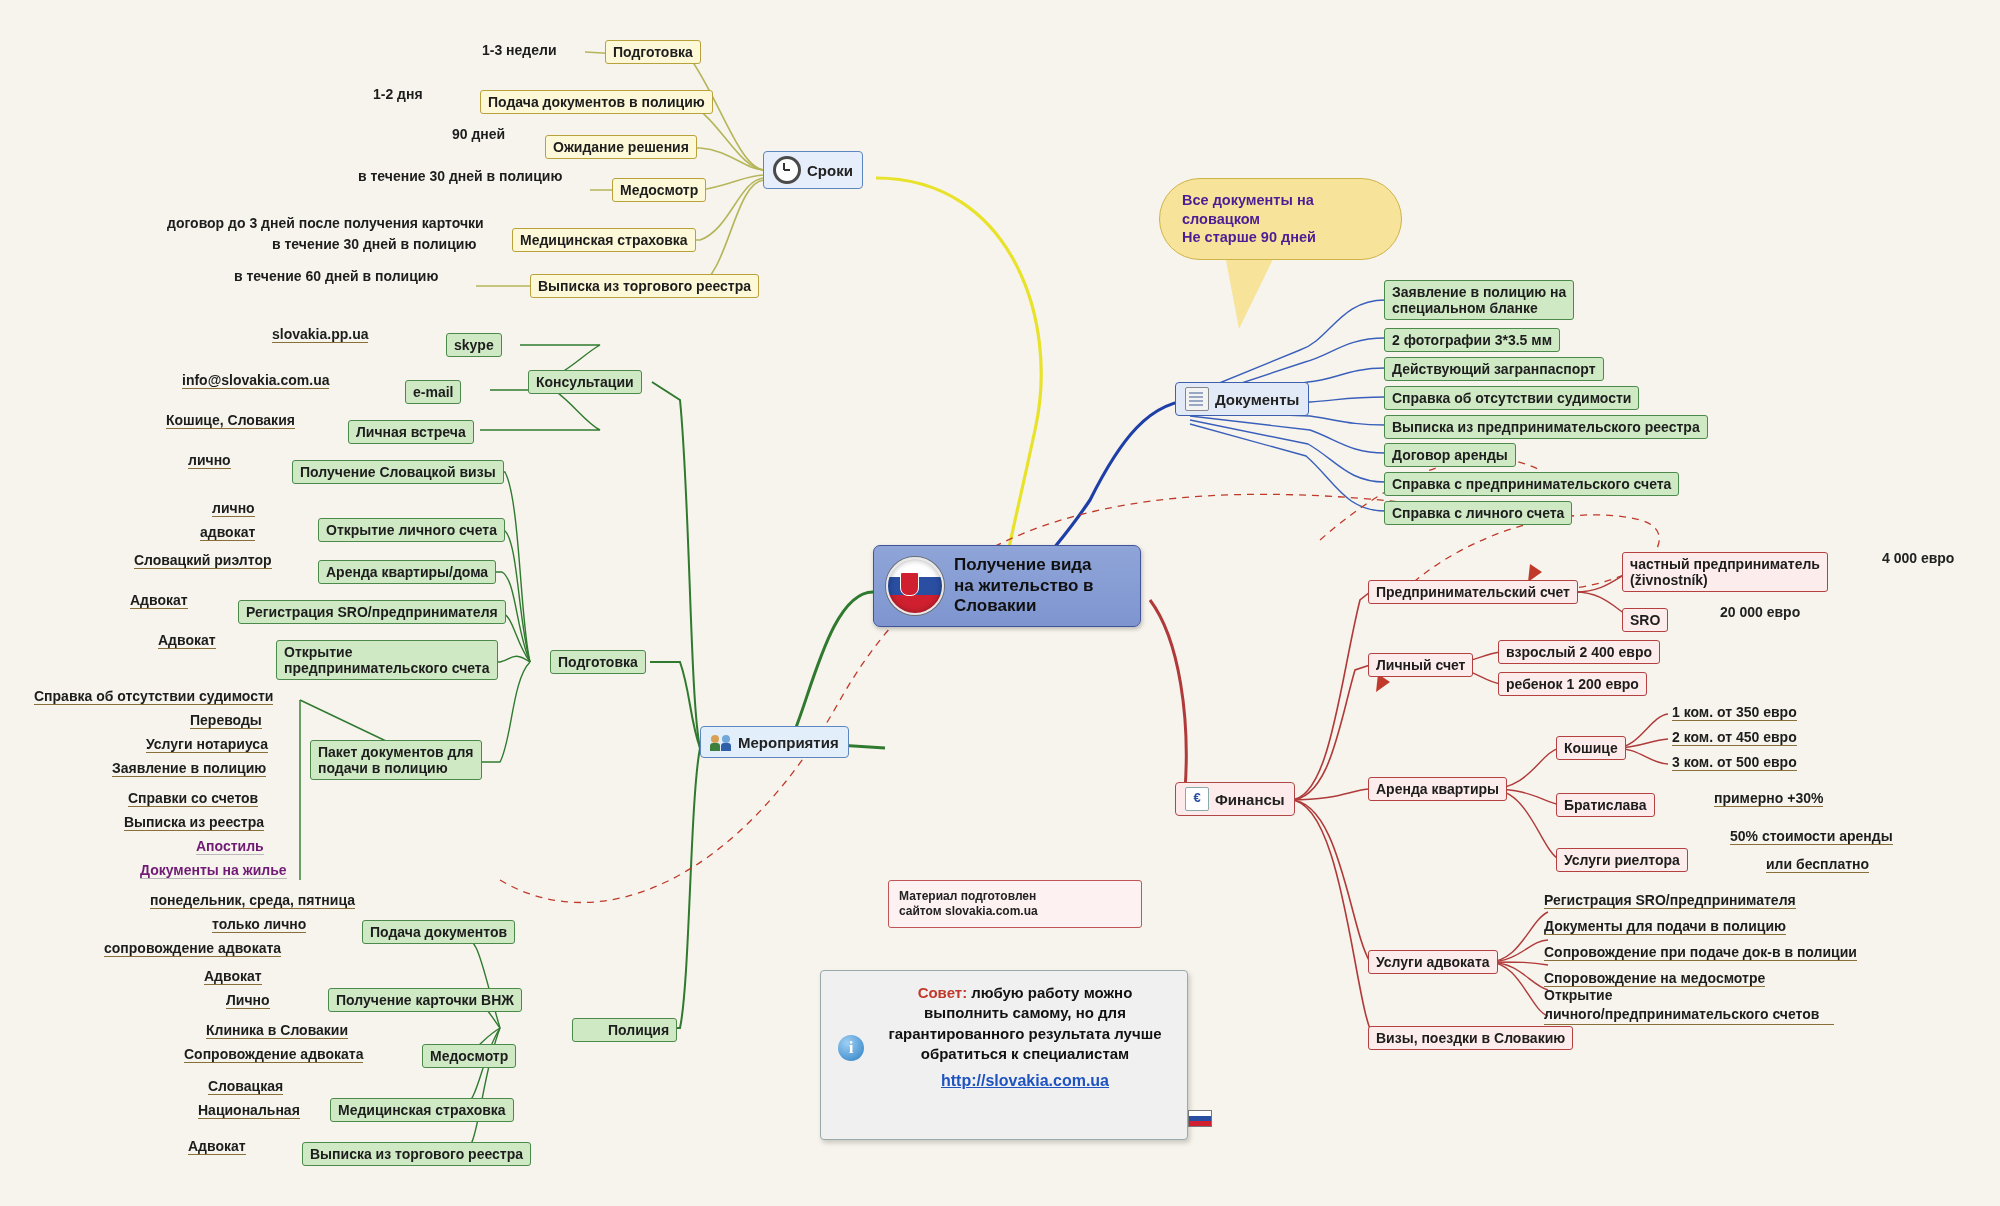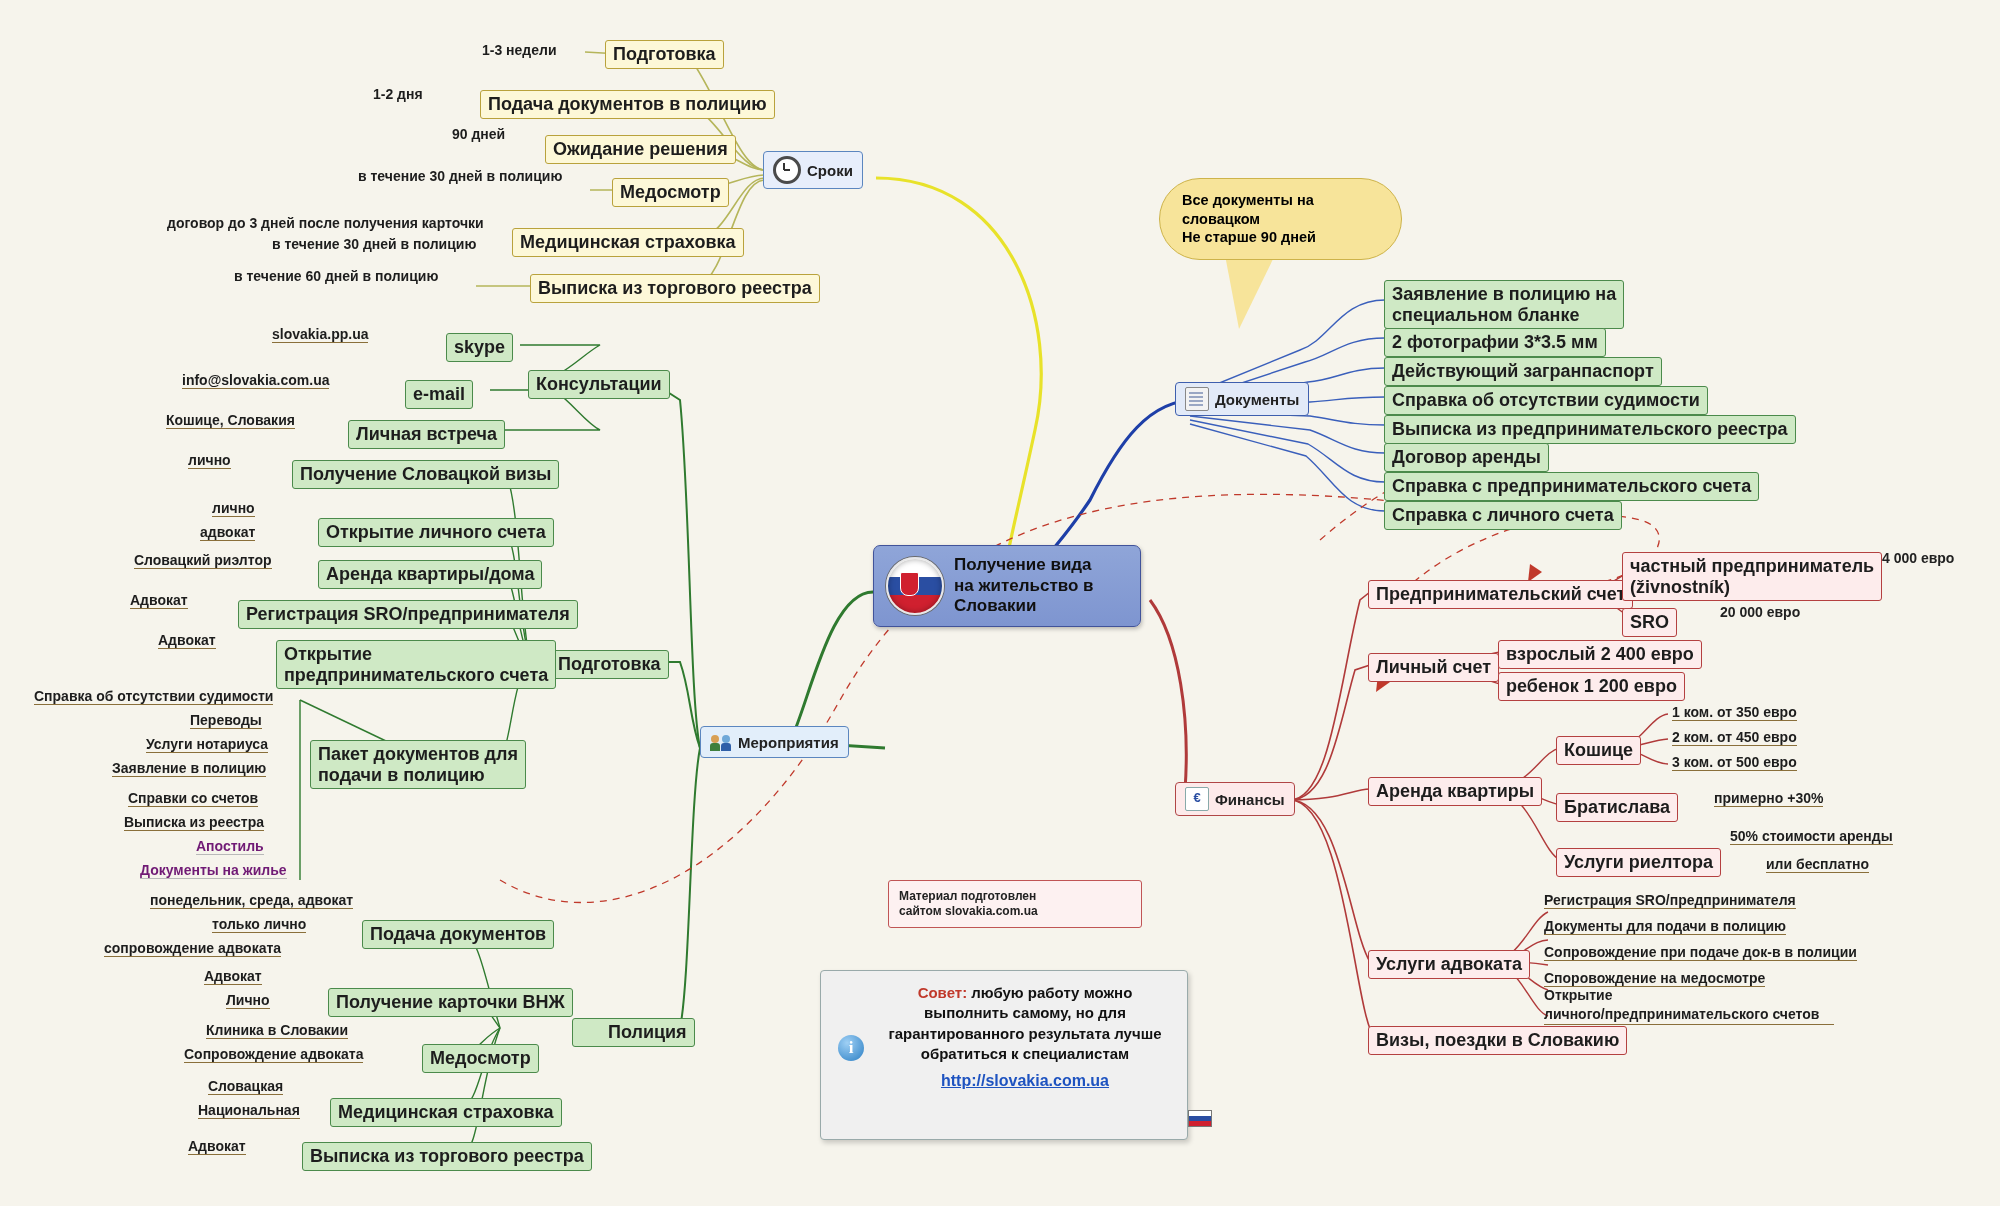--- a/index.html
+++ b/index.html
@@ -6,21 +6,21 @@
   body{
     width:2000px;height:1206px;position:relative;overflow:hidden;
     background:#f6f4ec;
     font-family:"Liberation Sans", sans-serif;
     color:#222;
   }
   #canvas{position:absolute;left:0;top:0;width:2000px;height:1206px;}
   svg.links{position:absolute;left:0;top:0;width:2000px;height:1206px;pointer-events:none;}
   .node{
     position:absolute;
-    font-size:18px;
+    font-size:14px;
     line-height:1.15;
     white-space:pre;
     box-sizing:border-box;
   }
   .box{
     border:1px solid #3a6b3a;
     background:#eaf7ea;
     border-radius:3px;
     padding:3px 7px;
     font-weight:bold;
@@ -71,21 +71,21 @@
   .ico-clock:after{content:"";position:absolute;left:8px;top:10px;width:6px;height:2px;background:#333;}
   .ico-people{background:transparent;}
   .ico-people:before{content:"";position:absolute;left:1px;top:4px;width:8px;height:8px;border-radius:50%;background:#d8a055;box-shadow:11px 0 0 #6fa8d8;}
   .ico-people:after{content:"";position:absolute;left:0;top:12px;width:10px;height:8px;border-radius:3px 3px 0 0;background:#3e7f3e;box-shadow:11px 0 0 #2f5fa8;}
   .ico-euro{background:#fff;border:1px solid #8aa;border-radius:2px;font-size:13px;color:#2a4ea2;text-align:center;line-height:20px;font-weight:bold;}
   .callout{
     position:absolute;left:1159px;top:178px;width:243px;height:82px;
     background:#f7e49a;border:1px solid #cdb34a;border-radius:44px;
     display:flex;align-items:center;justify-content:flex-start;
     padding:0 22px;box-sizing:border-box;
-    font-size:14.5px;font-weight:bold;color:#000000;white-space:pre-line;line-height:1.3;
+    font-size:14.5px;font-weight:bold;color:#4c1d95;white-space:pre-line;line-height:1.3;
   }
   .callout-tail{
     position:absolute;left:1225px;top:255px;width:0;height:0;
     border-left:14px solid transparent;border-right:36px solid transparent;border-top:74px solid #f7e49a;
   }
   .source-note{
     position:absolute;left:888px;top:880px;width:232px;padding:8px 10px;
     border:1px solid #c05555;background:#fdf1f1;border-radius:3px;
     font-size:12px;font-weight:bold;line-height:1.25;white-space:pre-line;
   }
@@ -280,21 +280,21 @@
   <div class="label underline" style="left:190px;top:712px;">Переводы</div>
   <div class="label underline" style="left:146px;top:736px;">Услуги нотариуса</div>
   <div class="label underline" style="left:112px;top:760px;">Заявление в полицию</div>
   <div class="label underline" style="left:128px;top:790px;">Справки со счетов</div>
   <div class="label underline" style="left:124px;top:814px;">Выписка из реестра</div>
   <div class="label gray" style="left:196px;top:838px;">Апостиль</div>
   <div class="label gray" style="left:140px;top:862px;">Документы на жилье</div>
 
   <div class="node box greenfill" style="left:572px;top:1018px;padding-left:35px;">Полиция</div>
   <div class="node box greenfill" style="left:362px;top:920px;">Подача документов</div>
-  <div class="label underline" style="left:150px;top:892px;">понедельник, среда, адвокат</div>
+  <div class="label underline" style="left:150px;top:892px;">понедельник, среда, пятница</div>
   <div class="label underline" style="left:212px;top:916px;">только лично</div>
   <div class="label underline" style="left:104px;top:940px;">сопровождение адвоката</div>
 
   <div class="node box greenfill" style="left:328px;top:988px;">Получение карточки ВНЖ</div>
   <div class="label underline" style="left:204px;top:968px;">Адвокат</div>
   <div class="label underline" style="left:226px;top:992px;">Лично</div>
 
   <div class="node box greenfill" style="left:422px;top:1044px;">Медосмотр</div>
   <div class="label underline" style="left:206px;top:1022px;">Клиника в Словакии</div>
   <div class="label underline" style="left:184px;top:1046px;">Сопровождение адвоката</div>

